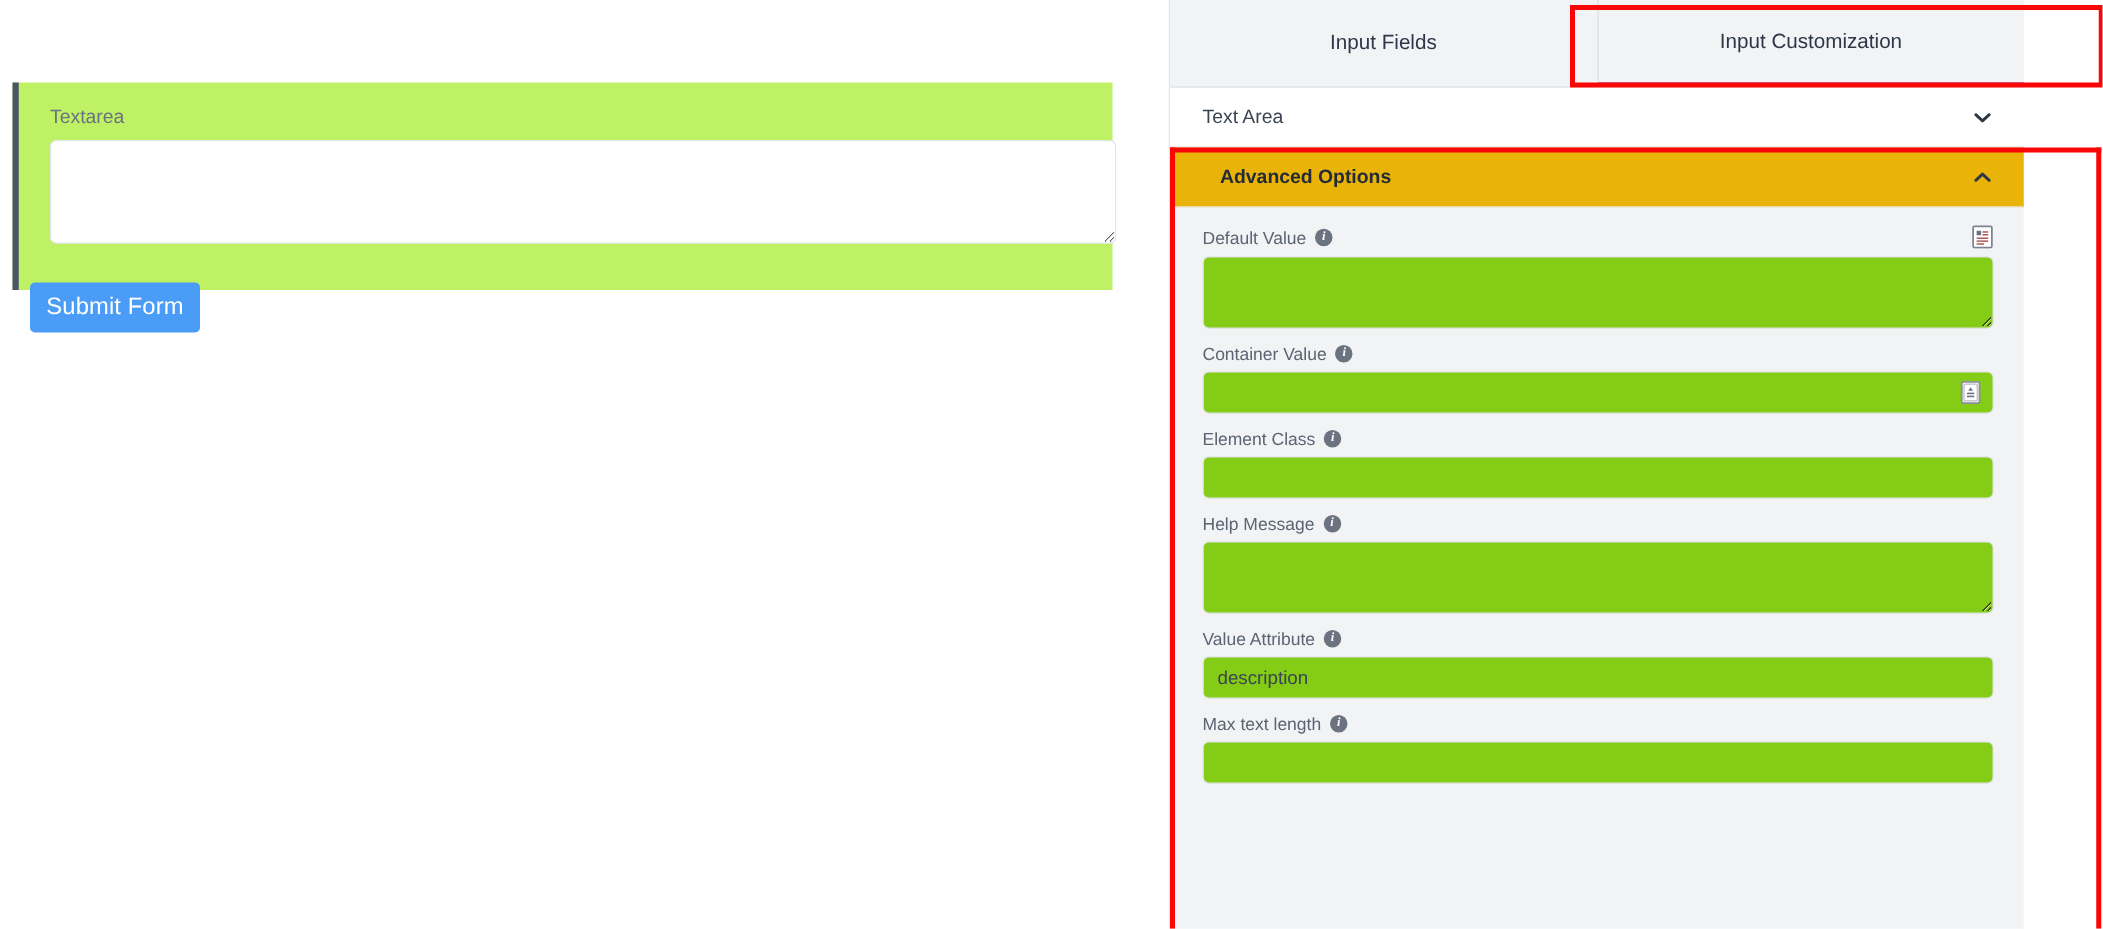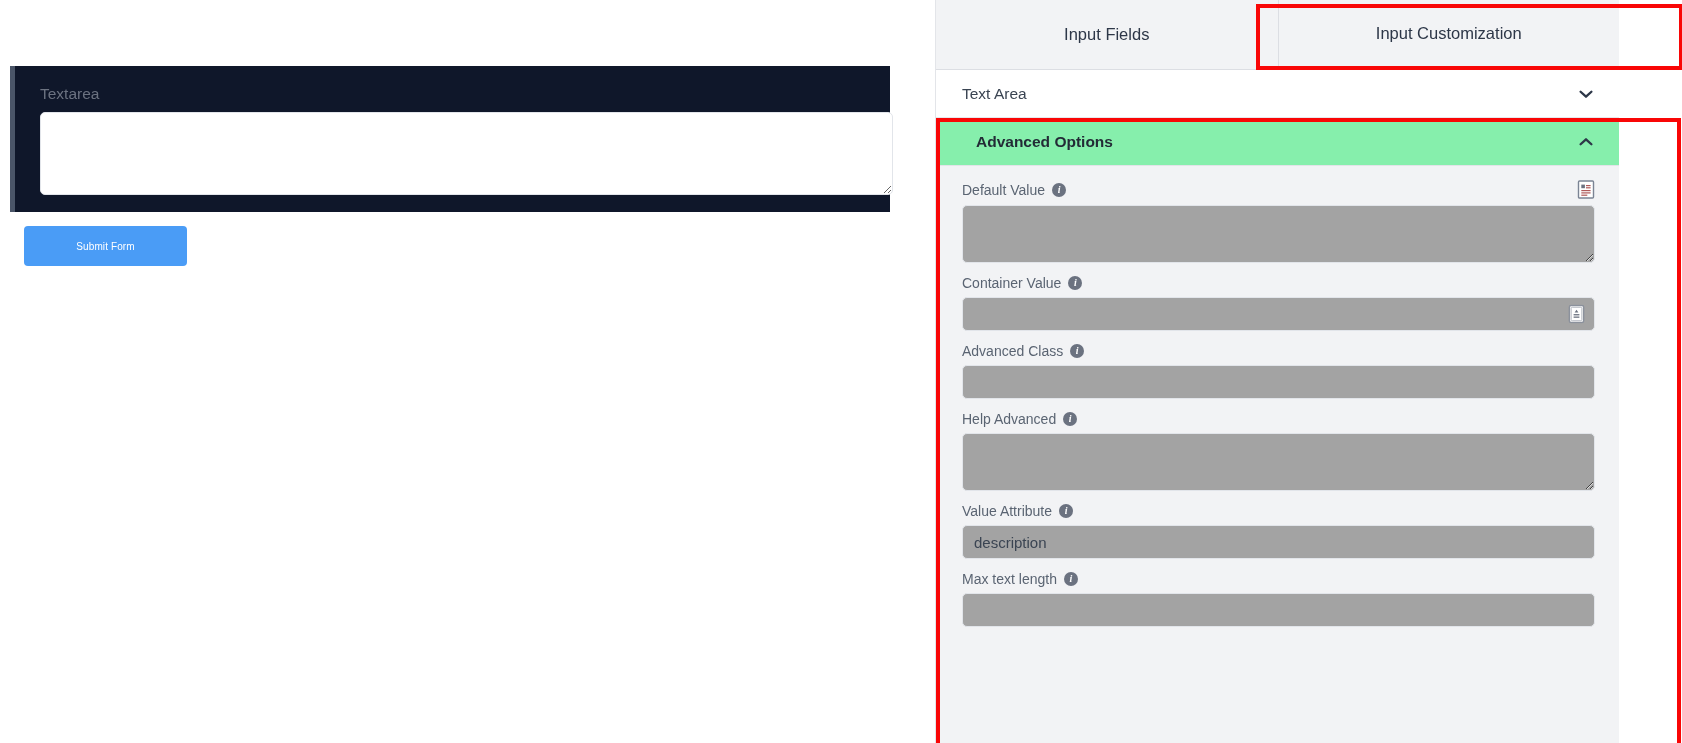--- a/index.html
+++ b/index.html
@@ -17,22 +17,22 @@
   .preview-pane {
     position: absolute;
     left: 0; top: 0;
     width: 935px; height: 743px;
     background: #ffffff;
   }
 
   .form-card {
     position: absolute;
     left: 10px; top: 66px;
-    width: 880px; height: 146px;
-    background: #0f172a;
+    width: 880px; height: 166px;
+    background: #bef264;
     border-left: 5px solid #4a5568;
     padding: 14px 14px 14px 16px;
   }
   .form-card-label {
     font-size: 15.5px;
     color: #6b7280;
     line-height: 1;
     margin: 6px 0 10px 9px;
     font-weight: 400;
   }
@@ -48,26 +48,26 @@
     outline: none;
     font-family: "Liberation Sans", sans-serif;
     font-size: 14px;
     padding: 8px 10px;
     color: #333;
   }
 
   .submit-btn {
     position: absolute;
     left: 24px; top: 226px;
-    width: 163px; height: 40px;
+    width: 136px; height: 40px;
     background: #4a9cf6;
     color: #ffffff;
     border: none;
     border-radius: 4px;
-    font-size: 10px;
+    font-size: 19px;
     font-family: "Liberation Sans", sans-serif;
     cursor: pointer;
     letter-spacing: .1px;
   }
 
   
   .settings-panel {
     position: absolute;
     left: 935px; top: 0;
     width: 684px; height: 743px;
@@ -125,21 +125,21 @@
     align-items: center;
     justify-content: space-between;
     height: 48px;
     padding: 0 24px 0 26px;
     background: #ffffff;
     border-bottom: 1px solid #e6e8ec;
     cursor: pointer;
     gap: 23px;
   }
   .accordion-header.section {
-    background: #86efac;
+    background: #eab308;
     border-bottom: 1px solid #e2e4e8;
     padding-left: 40px;
   }
   .accordion-title { font-size: 15.5px; color: #3a4452; }
   .accordion-title.bold { font-weight: bold; color: #232b36; }
 
   .chev { width: 18px; height: 18px; color: #2d3748; display:inline-block; }
   .chev svg { display:block; }
 
   
@@ -174,21 +174,21 @@
     align-items: center;
     justify-content: center;
     line-height: 1;
     cursor: pointer;
     flex: 0 0 auto;
   }
 
   .txt-input, .txt-area {
     display: block;
     width: 100%;
-    background: #a3a3a3;
+    background: #84cc16;
     border: 1px solid #e2e5ea;
     border-radius: 5px;
     font-family: "Liberation Sans", sans-serif;
     font-size: 15px;
     color: #3a4452;
     padding: 8px 11px;
     outline: none;
   }
   .txt-input { height: 34px; }
   .txt-area { height: 58px; resize: both; }
@@ -292,33 +292,33 @@
               <rect x="5.6" y="9.6" width="5.8" height="1.3" fill="#6b7280"></rect>
               <rect x="5.6" y="12" width="5.8" height="1.3" fill="#6b7280"></rect>
             </svg>
           </span>
         </div>
       </div>
 
       <div class="field">
         <div class="field-label-row">
           <span class="field-label-left">
-            <span class="field-label">Advanced Class</span>
+            <span class="field-label">Element Class</span>
             <span class="info-icon">i</span>
           </span>
         </div>
         <div class="input-wrap">
           <input class="txt-input" type="text" placeholder="" style="">
         </div>
       </div>
 
       <div class="field">
         <div class="field-label-row">
           <span class="field-label-left">
-            <span class="field-label">Help Advanced</span>
+            <span class="field-label">Help Message</span>
             <span class="info-icon">i</span>
           </span>
         </div>
         <div class="input-wrap">
           <textarea class="txt-area tall" placeholder="" style=""></textarea>
         </div>
       </div>
 
       <div class="field">
         <div class="field-label-row">

